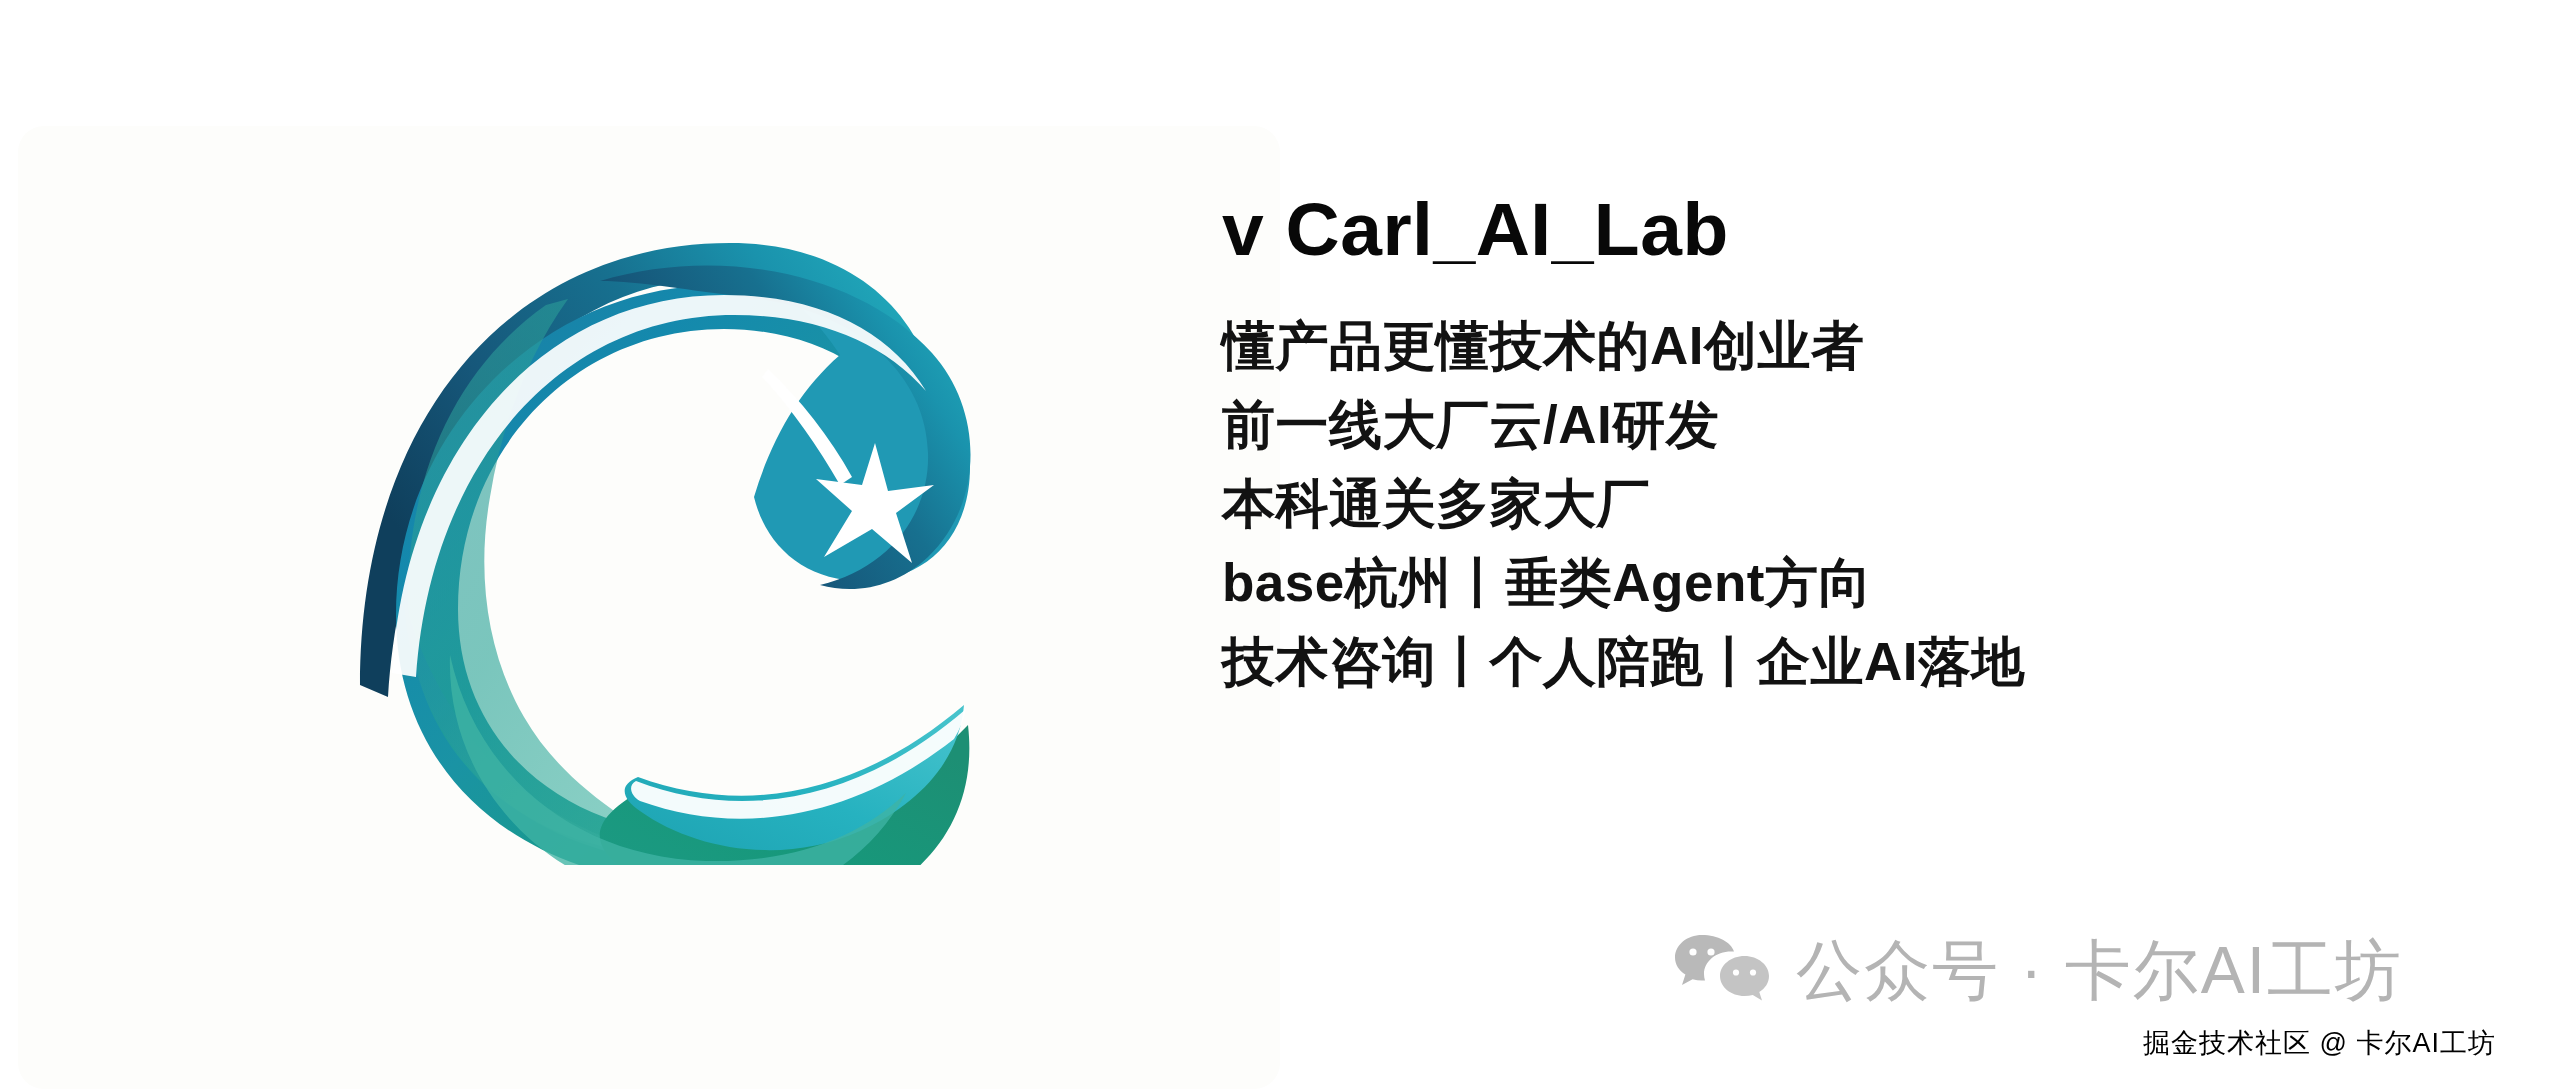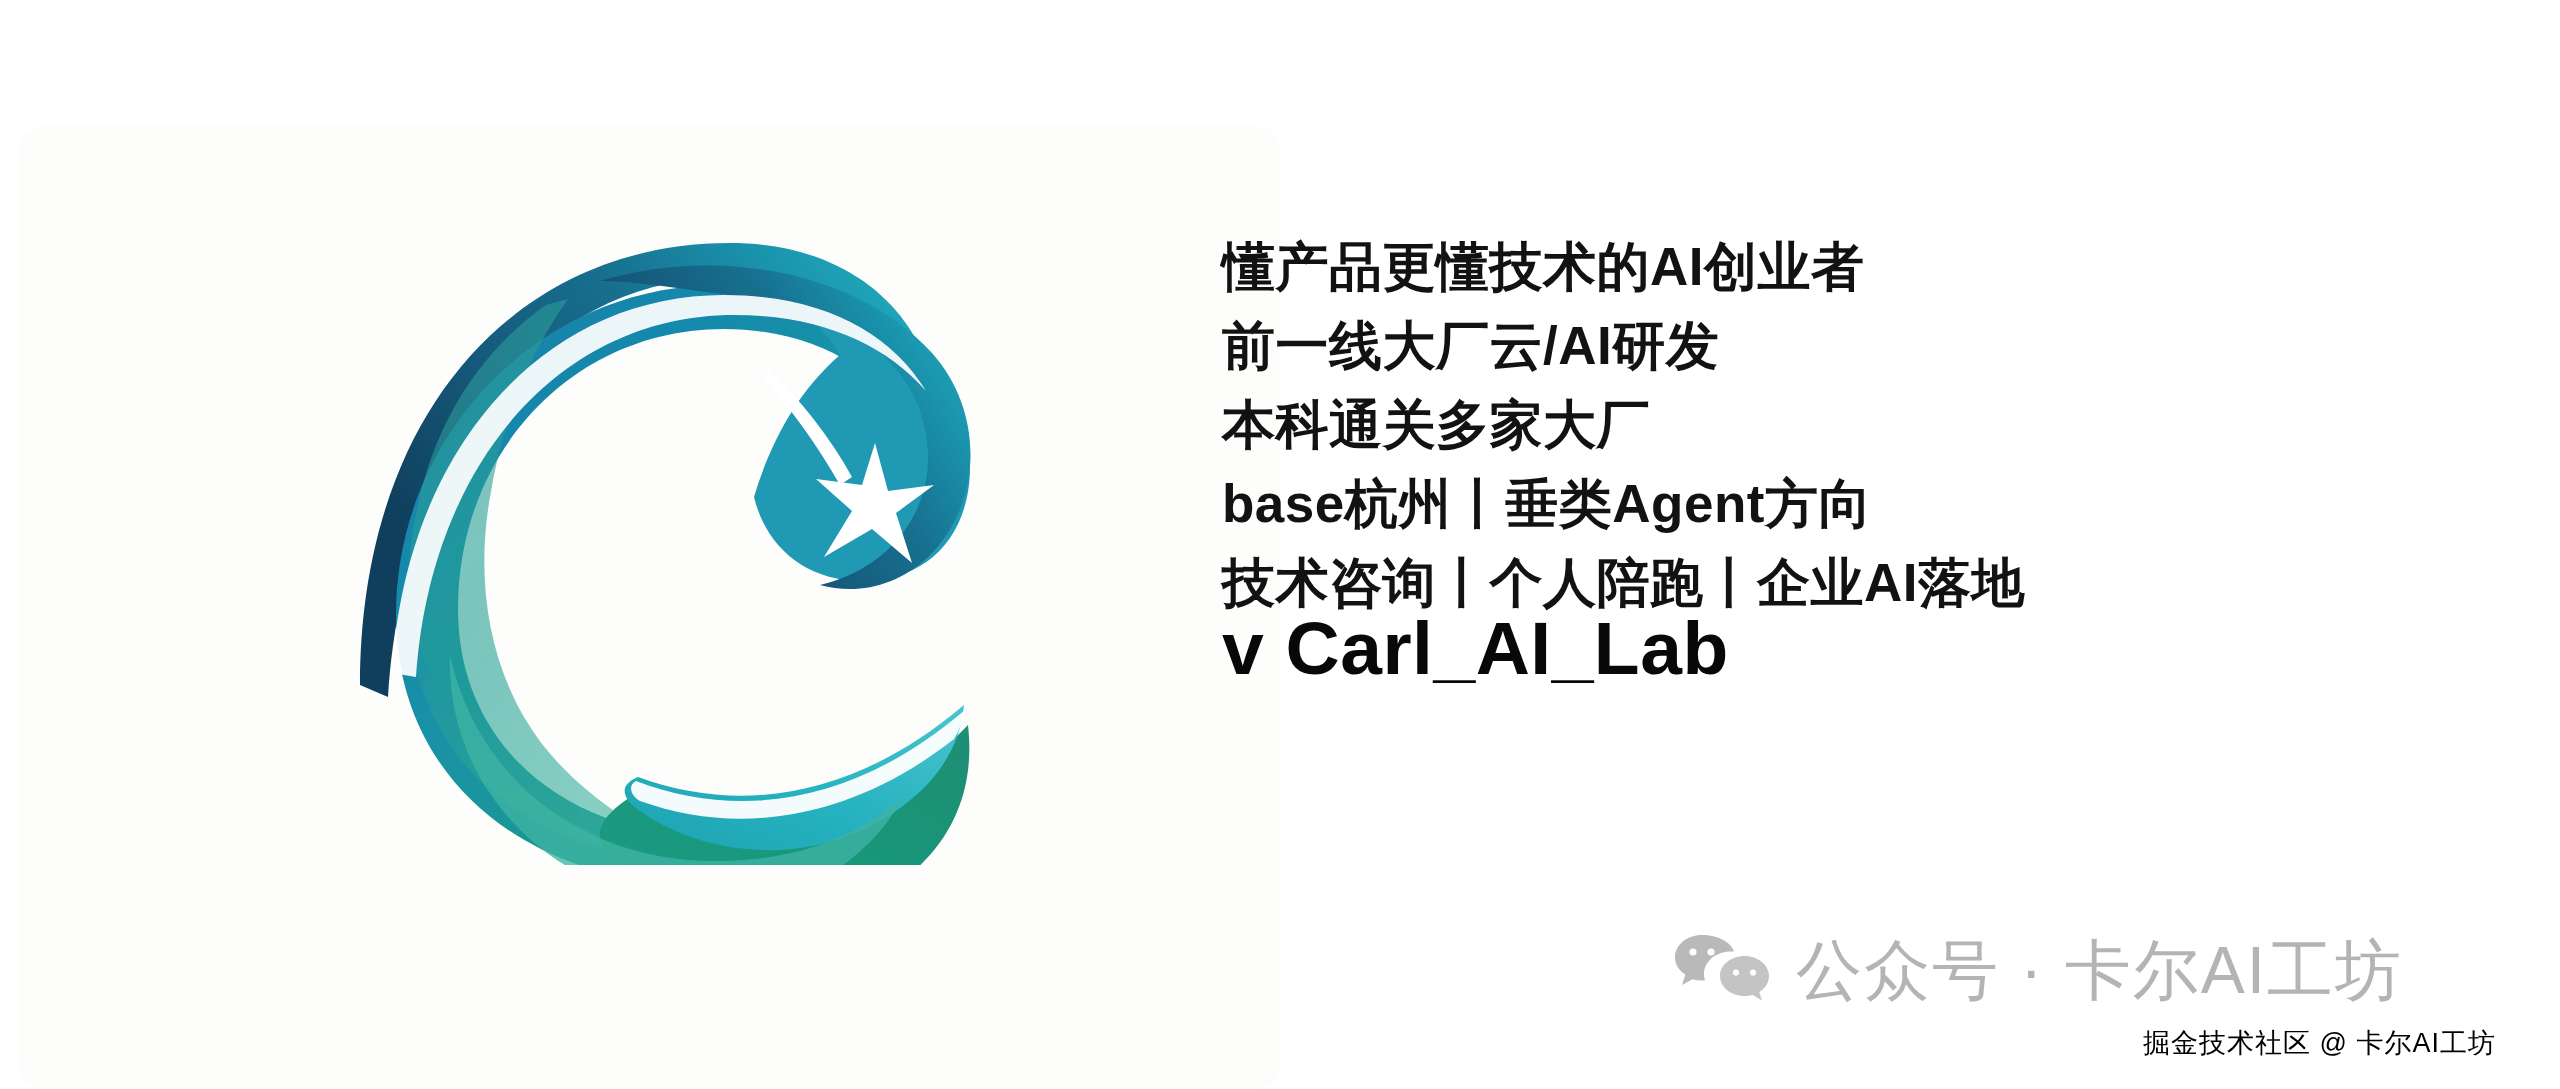--- a/index.html
+++ b/index.html
@@ -285,28 +285,28 @@
                L 612 378
                L 572 344
                L 524 372
                L 552 326
                L 516 294
                L 562 300 Z" fill="#ffffff"></path>
     </svg>
   </div>
 
   <div id="profile">
+    <div id="profile-title">v Carl_AI_Lab</div>
     <div id="profile-lines">
       <div class="profile-line">懂产品更懂技术的AI创业者</div>
       <div class="profile-line">前一线大厂云/AI研发</div>
       <div class="profile-line">本科通关多家大厂</div>
       <div class="profile-line">base杭州丨垂类Agent方向</div>
       <div class="profile-line">技术咨询丨个人陪跑丨企业AI落地</div>
     </div>
-    <div id="profile-title">v Carl_AI_Lab</div>
   </div>
 
   <div id="watermark">
     <div id="watermark-main">
       <span id="wechat-icon">
         <svg viewBox="0 0 96 74" xmlns="http://www.w3.org/2000/svg">
 
           <path d="M28 2 C13 2 1 12 1 24.5 C1 31.5 5 37.6 11.4 41.6 L8 52 L18.6 46.3
                    C21.6 47.1 24.7 47.5 28 47.5 C29 47.5 30 47.5 31 47.4
                    C30.3 45.3 30 43.1 30 40.9 C30 28.4 42 18.4 57 18.4

